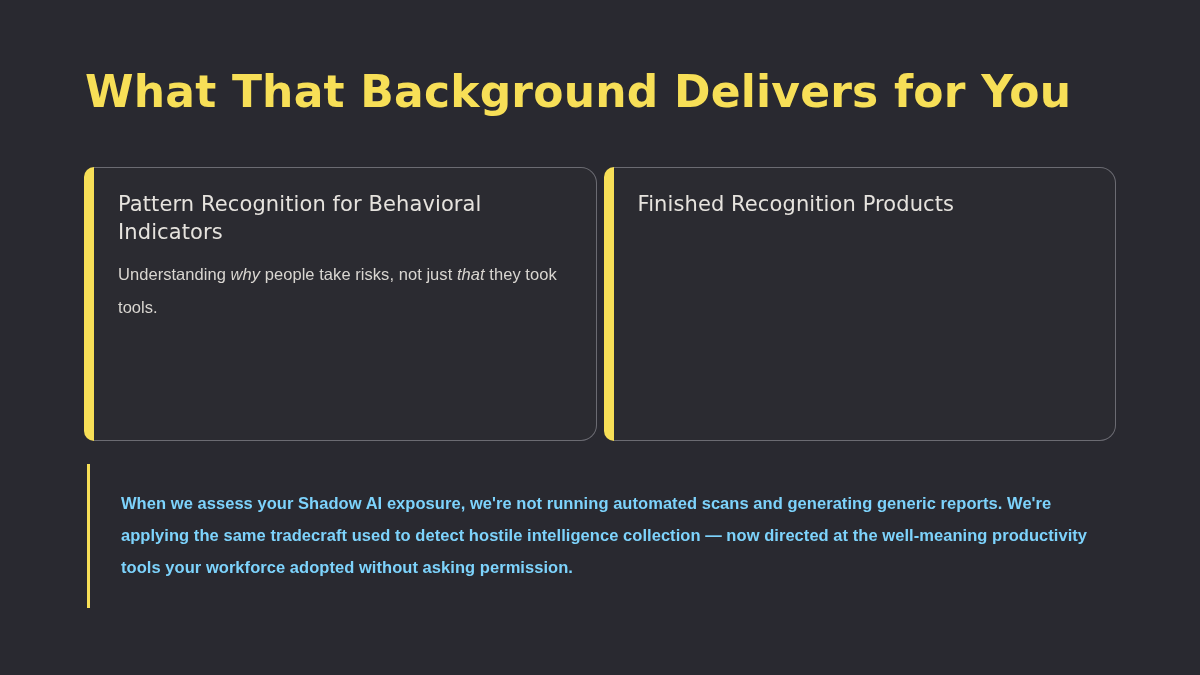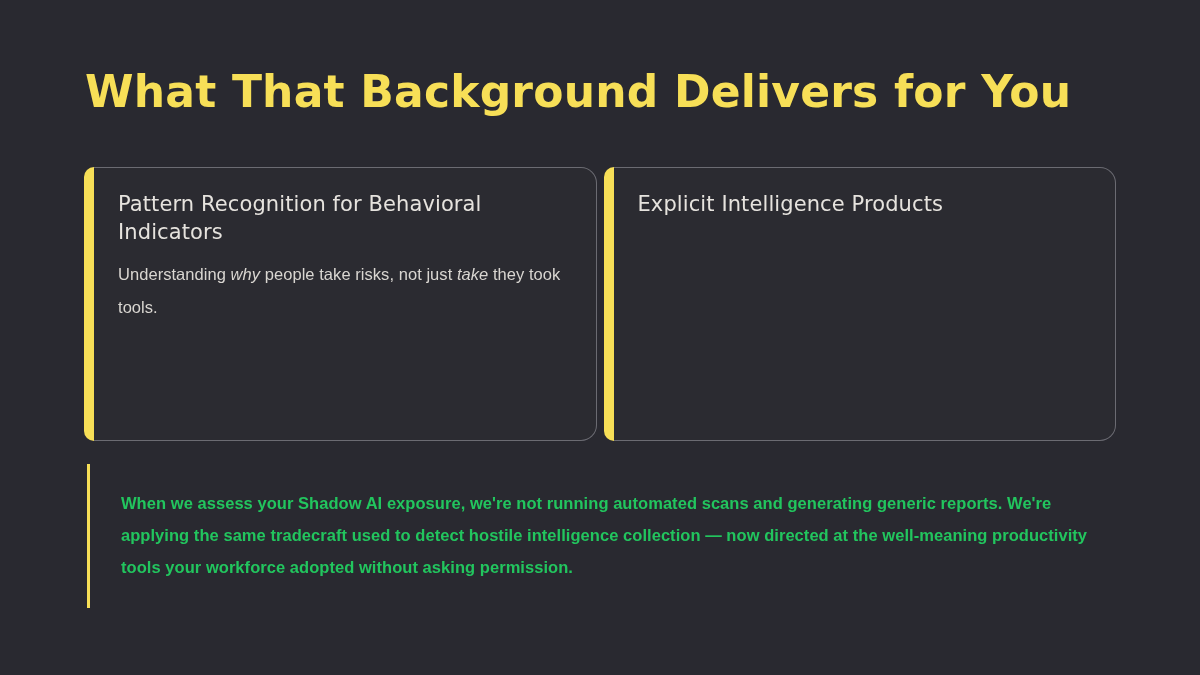--- a/index.html
+++ b/index.html
@@ -109,46 +109,46 @@
     background: #F7DF57;
   }
 
   .callout-text {
     flex: 1 1 auto;
     padding: 23px 0 0 31px;
     font-family: "Liberation Sans", sans-serif;
     font-size: 16.5px;
     font-weight: 700;
     line-height: 32px;
-    color: #22c55e;
+    color: #7dd3fc;
     letter-spacing: 0.05px;
   }
 </style>
 </head>
 <body>
 
 <div class="slide">
 
   <h1 class="slide-title">What That Background Delivers for You</h1>
 
   <div class="card-row">
 
     <div class="card">
       <div class="card-accent"></div>
       <div class="card-body">
         <div class="card-title">Pattern Recognition for Behavioral Indicators</div>
-        <div class="card-text"><span>Understanding </span><em>why</em><span> people take risks, not just </span><em>take</em><span> they took tools.</span></div>
+        <div class="card-text"><span>Understanding </span><em>why</em><span> people take risks, not just </span><em>that</em><span> they took tools.</span></div>
       </div>
     </div>
 
 
     <div class="card">
       <div class="card-accent"></div>
       <div class="card-body">
-        <div class="card-title">Explicit Intelligence Products</div>
+        <div class="card-title">Finished Recognition Products</div>
       </div>
     </div>
 
   </div>
 
   <div class="callout">
     <div class="callout-accent"></div>
     <div class="callout-text">When we assess your Shadow AI exposure, we're not running automated scans and generating generic reports. We're applying the same tradecraft used to detect hostile intelligence collection — now directed at the well-meaning productivity tools your workforce adopted without asking permission.</div>
   </div>
 

